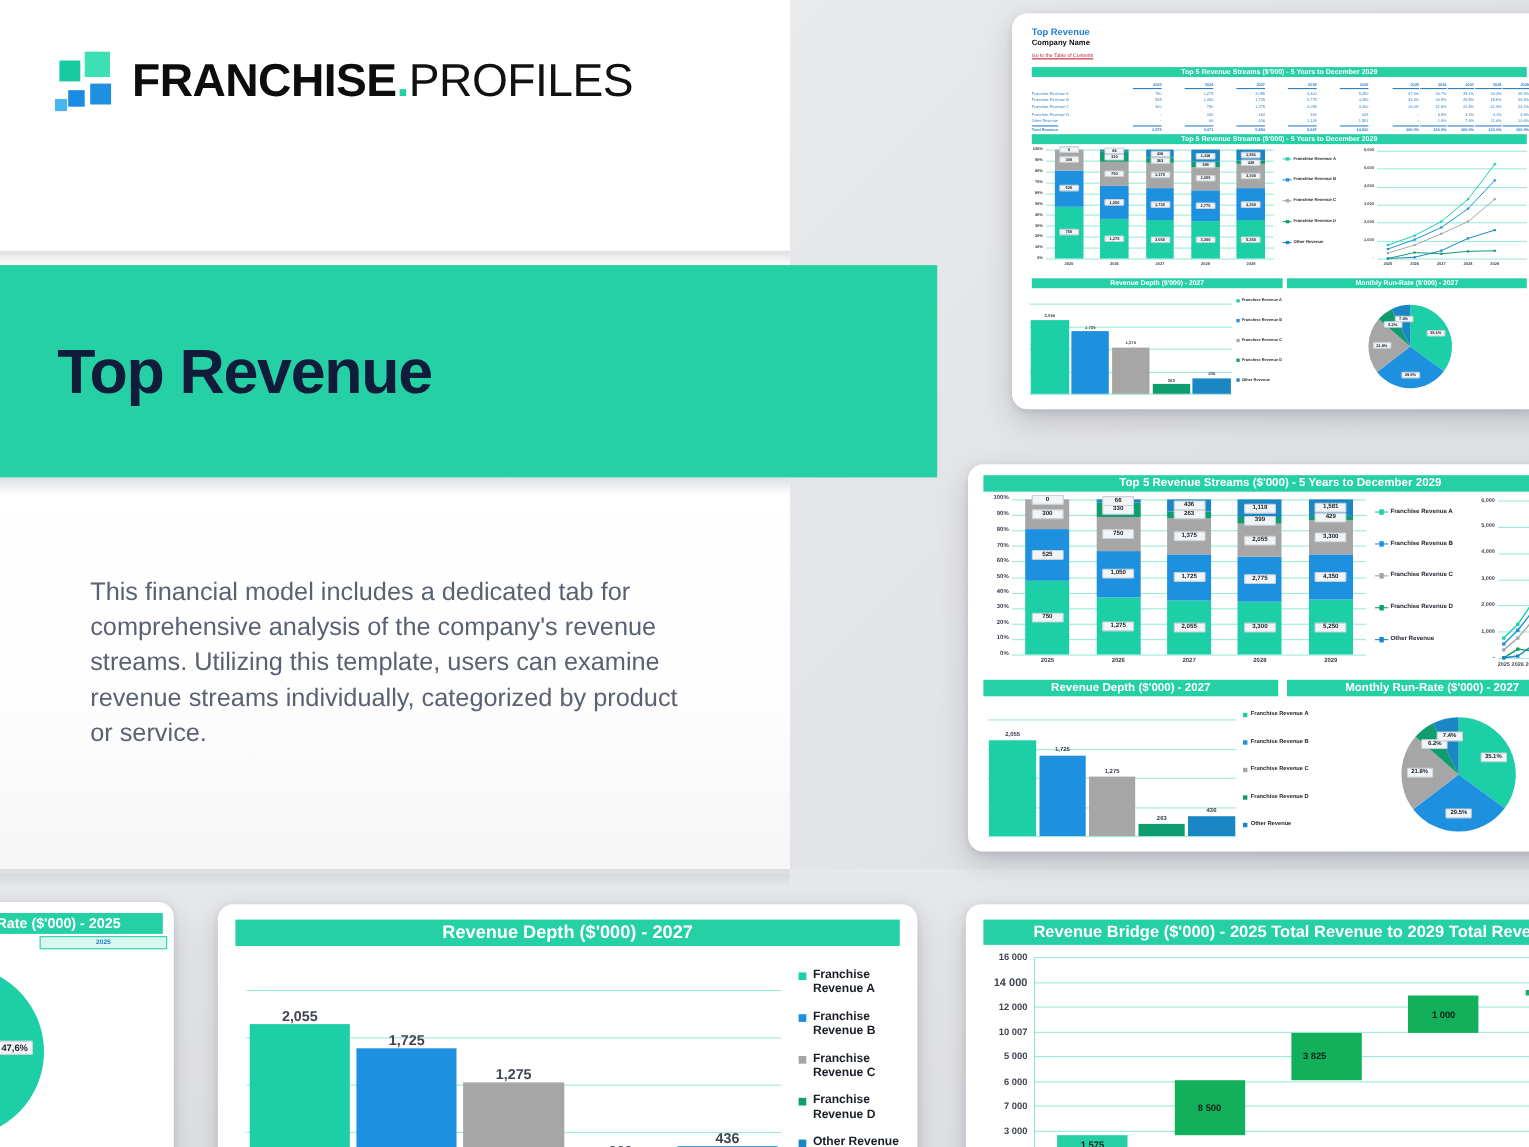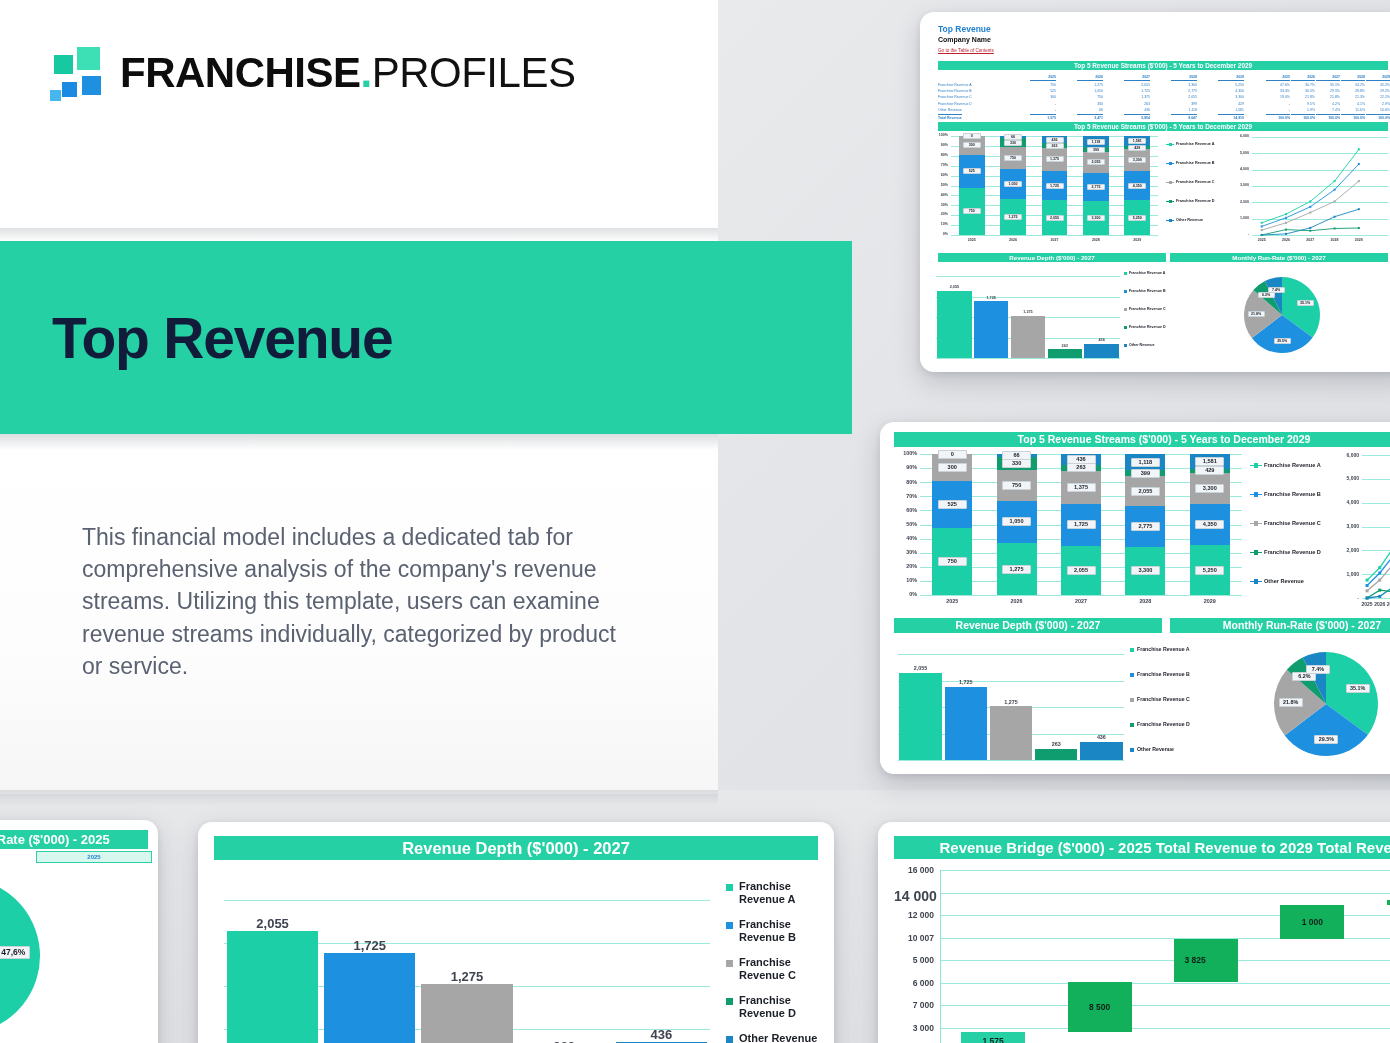--- a/index.html
+++ b/index.html
@@ -667,21 +667,21 @@
       <div class="axlab" style="left:0px;top:134px;width:40px;text-align:right;font-size:8.5px;">7 000</div>
       <div class="gridline" style="left:46px;top:116.5px;width:532px;height:1px;"></div>
       <div class="axlab" style="left:0px;top:111.5px;width:40px;text-align:right;font-size:8.5px;">6 000</div>
       <div class="gridline" style="left:46px;top:94px;width:532px;height:1px;"></div>
       <div class="axlab" style="left:0px;top:89px;width:40px;text-align:right;font-size:8.5px;">5 000</div>
       <div class="gridline" style="left:46px;top:71.5px;width:532px;height:1px;"></div>
       <div class="axlab" style="left:0px;top:66.5px;width:40px;text-align:right;font-size:8.5px;">10 007</div>
       <div class="gridline" style="left:46px;top:49px;width:532px;height:1px;"></div>
       <div class="axlab" style="left:0px;top:44px;width:40px;text-align:right;font-size:8.5px;">12 000</div>
       <div class="gridline" style="left:46px;top:26.5px;width:532px;height:1px;"></div>
-      <div class="axlab" style="left:0px;top:21.5px;width:40px;text-align:right;font-size:14px;">14 000</div>
+      <div class="axlab" style="left:0px;top:21.5px;width:40px;text-align:right;font-size:10px;">14 000</div>
       <div class="gridline" style="left:46px;top:4px;width:532px;height:1px;"></div>
       <div class="axlab" style="left:0px;top:-1px;width:40px;text-align:right;font-size:8.5px;">16 000</div>
       <div class="axis" style="left:46px;top:4px;width:1px;height:180px;background:#8fe3d3;"></div>
       <div class="bar" style="left:67.28px;top:166.28125px;width:63.84px;height:17.71875px;background:#25d0a5;"></div>
       <div class="axlab" style="left:67.28px;top:170.140625px;width:63.84px;text-align:center;font-size:8.5px;color:#112018;">1 575</div>
       <div class="bar" style="left:173.68px;top:115.65625px;width:63.84px;height:50.625px;background:#13b05c;"></div>
       <div class="axlab" style="left:173.68px;top:135.96875px;width:63.84px;text-align:center;font-size:8.5px;color:#112018;">8 500</div>
       <div class="bar" style="left:280.08000000000004px;top:72.625px;width:63.84px;height:43.03125px;background:#13b05c;"></div>
       <div class="axlab" style="left:280.08000000000004px;top:89.140625px;width:42px;text-align:center;font-size:8.5px;color:#112018;">3 825</div>
       <div class="bar" style="left:386.48px;top:38.875px;width:63.84px;height:33.75px;background:#13b05c;"></div>

